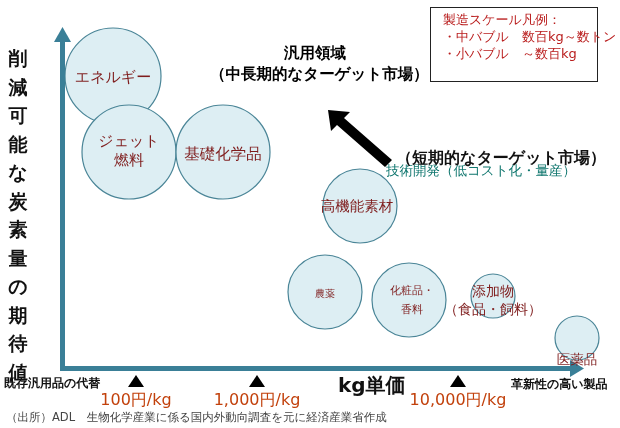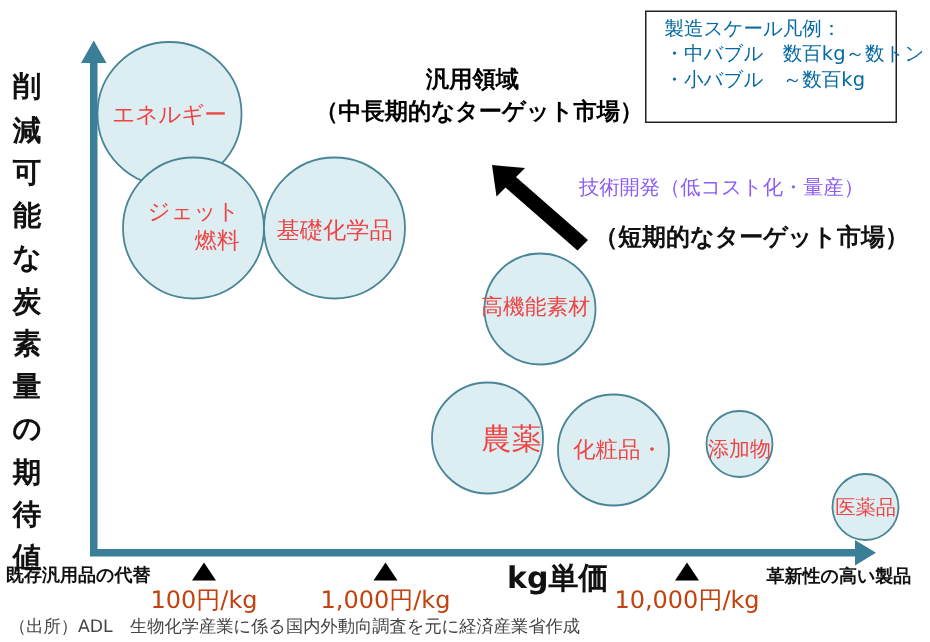--- a/index.html
+++ b/index.html
@@ -1,24 +1,24 @@
 <!DOCTYPE html>
 <html><head>
 <meta charset="utf-8">
 <style>
   html, body { margin:0; padding:0; background:#ffffff; }
   body { width:620px; height:428px; position:relative; overflow:hidden;
          font-family:"DejaVu Sans", "Liberation Sans", sans-serif; color:#222; }
   svg.diagram { position:absolute; left:0; top:0; }
-  .bubble-label { position:absolute; text-align:right; font-size:15px; line-height:19px; color:#ef4444; white-space:nowrap; transform:translate(-50%,-50%); }
+  .bubble-label { position:absolute; text-align:center; font-size:15px; line-height:19px; color:#7f1d1d; white-space:nowrap; transform:translate(-50%,-50%); }
   .yaxis-title { position:absolute; left:4px; top:44px; width:28px; font-weight:bold; font-size:19px; line-height:28.5px; text-align:center; color:#111; }
   .red-title { position:absolute; color:#000000; font-weight:bold; font-size:15.5px; text-align:center; white-space:nowrap; line-height:21px; }
   .hv-title { position:absolute; color:#111; font-weight:bold; font-size:16px; text-align:center; white-space:nowrap; line-height:21px; }
-  .tech-label { position:absolute; font-size:13.5px; color:#8b5cf6; white-space:nowrap; }
-  .legend { position:absolute; left:430px; top:7px; width:168px; height:75px; border:1.5px solid #222; background:#fff; box-sizing:border-box; padding:3px 0 0 12px; font-size:13px; line-height:17px; color:#0369a1; }
+  .tech-label { position:absolute; font-size:13.5px; color:#0f766e; white-space:nowrap;margin-top:46px; }
+  .legend { position:absolute; left:430px; top:7px; width:168px; height:75px; border:1.5px solid #222; background:#fff; box-sizing:border-box; padding:3px 0 0 12px; font-size:13px; line-height:17px; color:#b91c1c; }
   .legend div { white-space:nowrap; }
   .axis-end { position:absolute; font-weight:bold; font-size:12px; color:#111; white-space:nowrap; }
   .xaxis-title { position:absolute; font-weight:bold; font-size:20px; color:#111; white-space:nowrap; }
   .tick-label { position:absolute; font-size:16px; color:#c2410c; white-space:nowrap; transform:translateX(-50%);text-align:center; }
   .source { position:absolute; left:6px; top:410px; font-size:11.5px; color:#444; white-space:nowrap; }
 </style>
 </head>
 <body>
 
 <svg class="diagram" width="620" height="428" viewBox="0 0 620 428">
@@ -71,30 +71,32 @@
 <div class="bubble-label" style="left:129px;top:151px;">
   <div>ジェット</div>
   <div>燃料</div>
 </div>
 <div class="bubble-label" style="left:223px;top:154px;font-size:15.5px;">
   <div>基礎化学品</div>
 </div>
 <div class="bubble-label" style="left:357px;top:206px;font-size:14.5px;">
   <div>高機能素材</div>
 </div>
-<div class="bubble-label" style="left:325px;top:293px;font-size:20px;margin-left:16px;">
+<div class="bubble-label" style="left:325px;top:293px;font-size:10px;">
   <div>農薬</div>
 </div>
-<div class="bubble-label" style="left:412px;top:300px;font-size:15px;">
+<div class="bubble-label" style="left:412px;top:300px;font-size:11px;">
   <div>化粧品・</div>
+  <div>香料</div>
 </div>
 <div class="bubble-label" style="left:493px;top:300px;font-size:14px;line-height:18px;">
   <div>添加物</div>
+  <div>（食品・飼料）</div>
 </div>
-<div class="bubble-label" style="left:577px;top:339px;font-size:13.5px;">
+<div class="bubble-label" style="left:577px;top:359px;font-size:13.5px;">
   <div>医薬品</div>
 </div>
 
 <div class="red-title" style="left:210px;top:43px;width:210px;">
   <div>汎用領域</div>
   <div>（中長期的なターゲット市場）</div>
 </div>
 
 <div class="tech-label" style="left:386px;top:116px;">技術開発（低コスト化・量産）</div>
 

